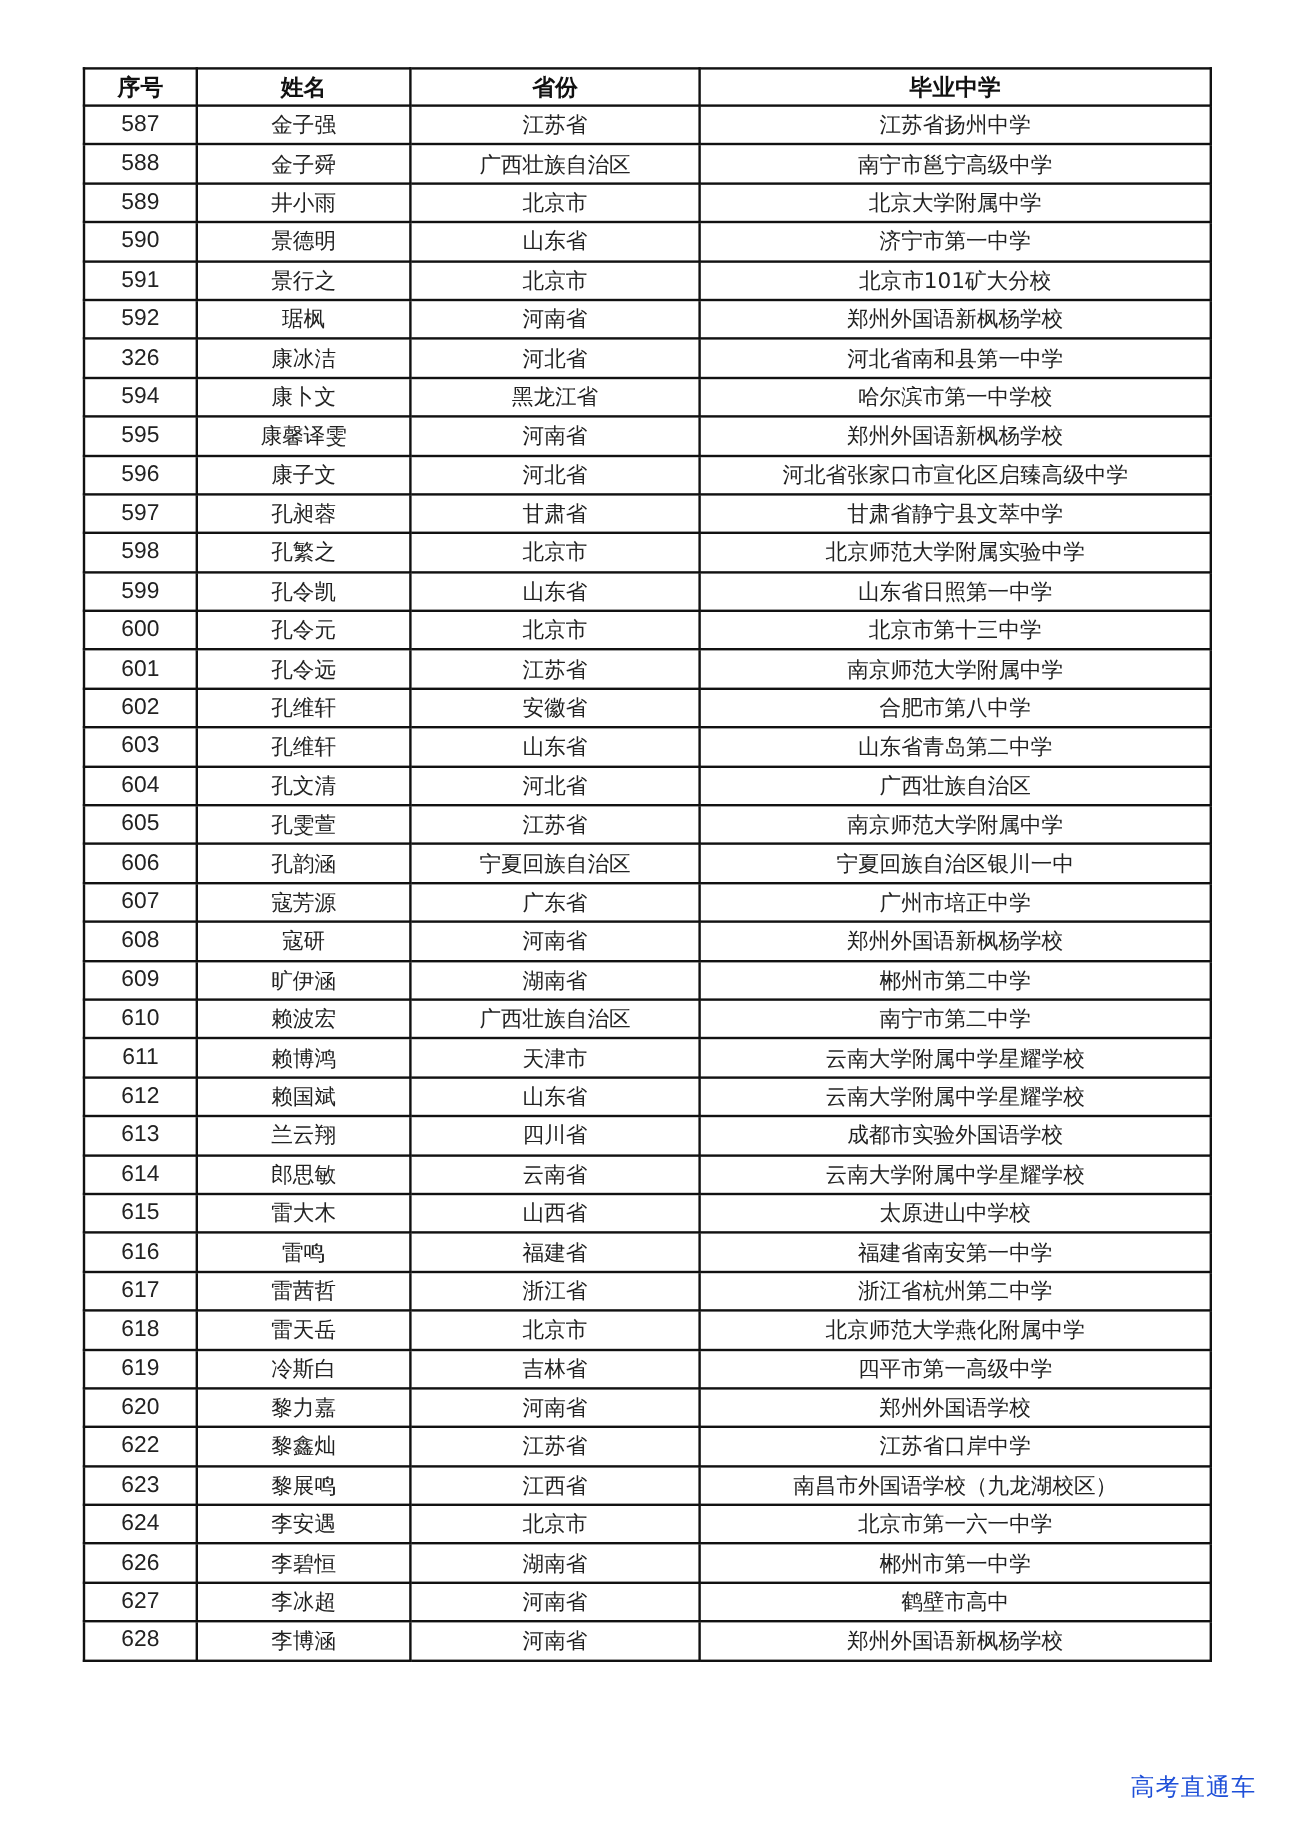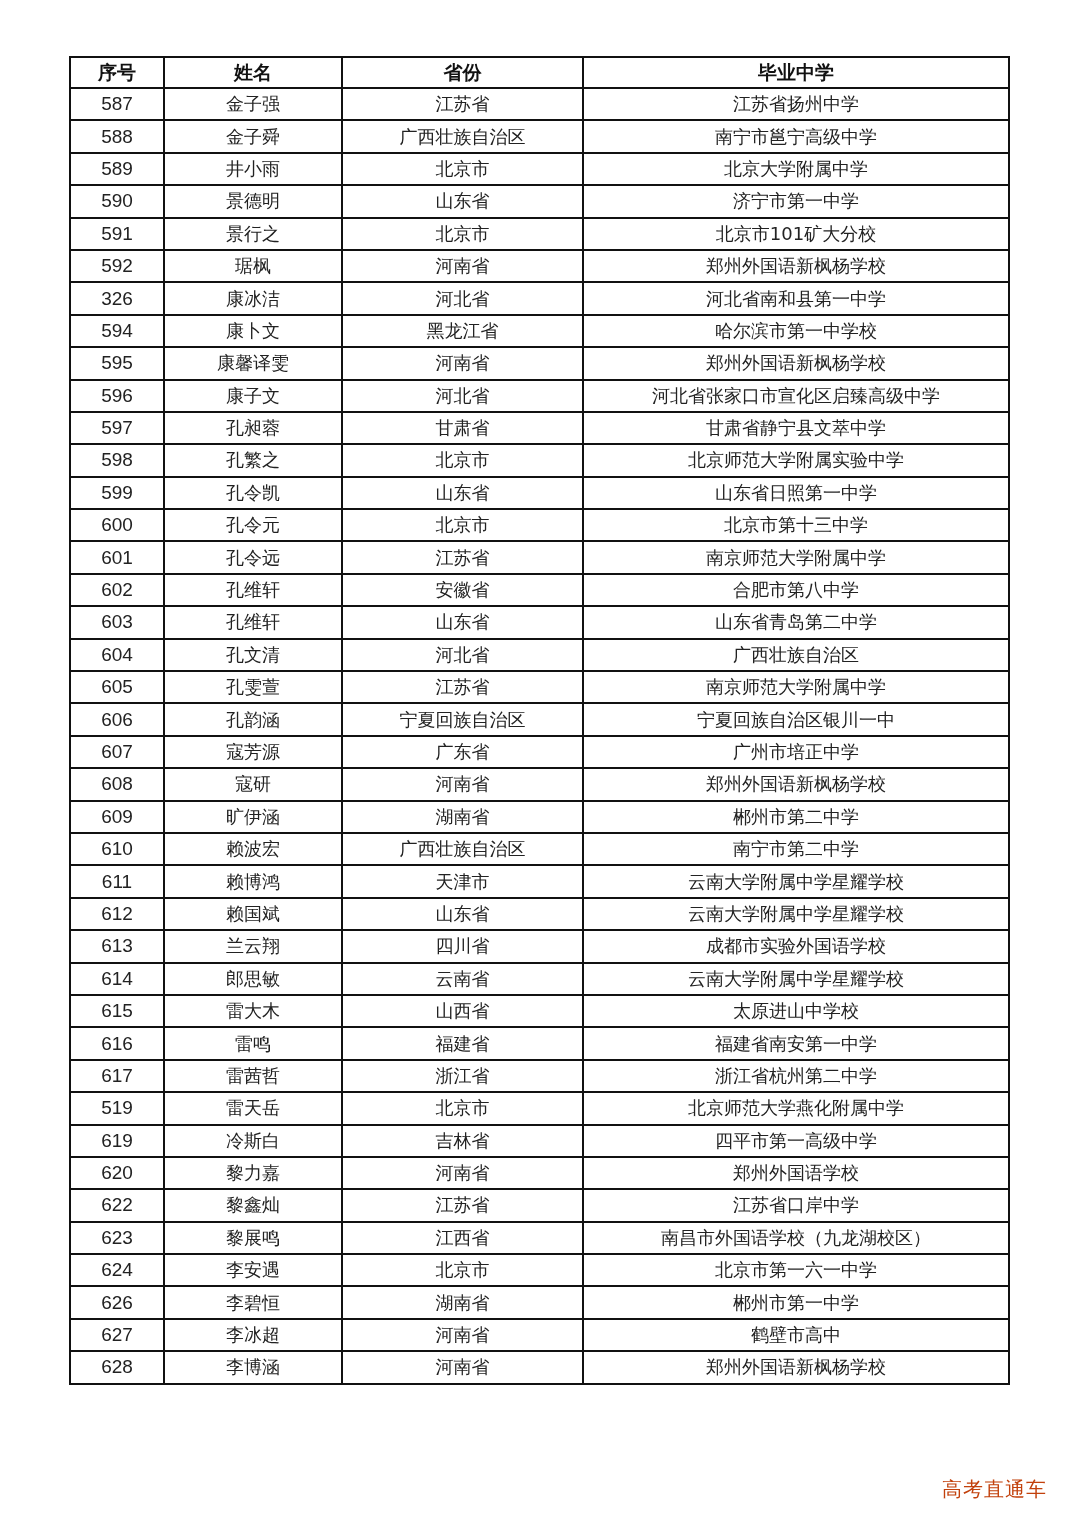--- a/index.html
+++ b/index.html
@@ -52,21 +52,21 @@
     }
     table.roster td.idx {
       font-family: Liberation Sans, sans-serif;
       font-size: 19px;
     }
     .watermark {
       position: absolute;
       left: 942px;
       top: 1476px;
       font-size: 20px;
-      color: #c2410c;
+      color: #1d4ed8;
       letter-spacing: 1px;
     }
   </style>
 </head>
 <body>
 
 <div class="sheet">
   <table class="roster">
     <colgroup>
       <col class="c-idx">
@@ -263,21 +263,21 @@
           <td>福建省</td>
           <td>福建省南安第一中学</td>
         </tr>
         <tr>
           <td class="idx">617</td>
           <td>雷茜哲</td>
           <td>浙江省</td>
           <td>浙江省杭州第二中学</td>
         </tr>
         <tr>
-          <td class="idx">519</td>
+          <td class="idx">618</td>
           <td>雷天岳</td>
           <td>北京市</td>
           <td>北京师范大学燕化附属中学</td>
         </tr>
         <tr>
           <td class="idx">619</td>
           <td>冷斯白</td>
           <td>吉林省</td>
           <td>四平市第一高级中学</td>
         </tr>

